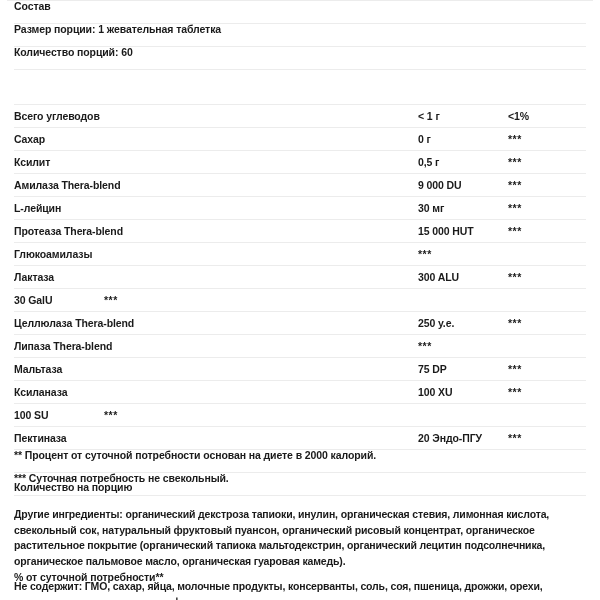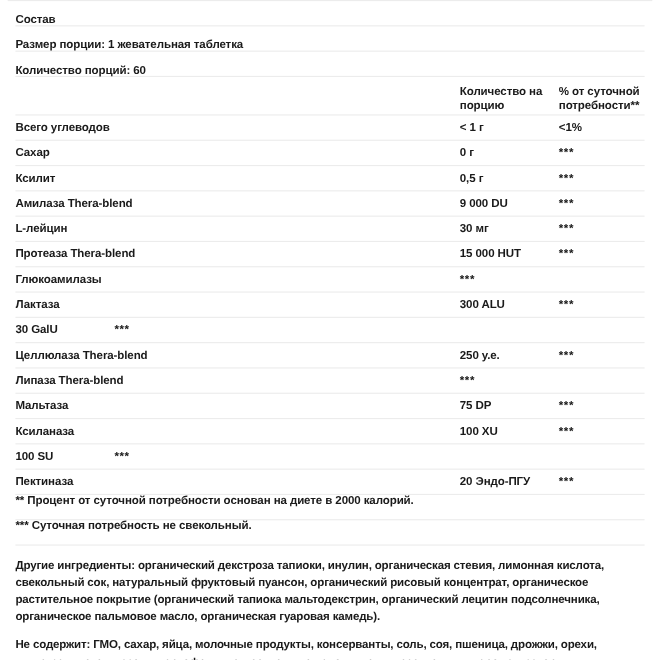--- a/index.html
+++ b/index.html
@@ -31,21 +31,21 @@
   }
   .rule.full {
     width: 586px;
     margin: 0 7px;
   }
 
   
   .meta-row {
     height: 22px;
     display: flex;
-    align-items: flex-end;
+    align-items: flex-start;
     padding: 0 14px;
     box-sizing: border-box;
   }
   .meta-row .txt {
     font-size: 10.5px;
     font-weight: bold;
     letter-spacing: -0.1px;
     line-height: 1;
     white-space: nowrap;
   }
@@ -58,20 +58,21 @@
     display: flex;
     align-items: flex-start;
     padding: 0 14px;
     box-sizing: border-box;
     height: 22px;
   }
   .trow.head {
     height: 34px;
     align-items: flex-start;
     padding-top: 7px;
+    flex-direction: column;
   }
   .c-name {
     flex: 0 0 404px;
     font-size: 10.5px;
     font-weight: bold;
     letter-spacing: -0.1px;
     line-height: 22px;
     white-space: nowrap;
     overflow: hidden;
   }

